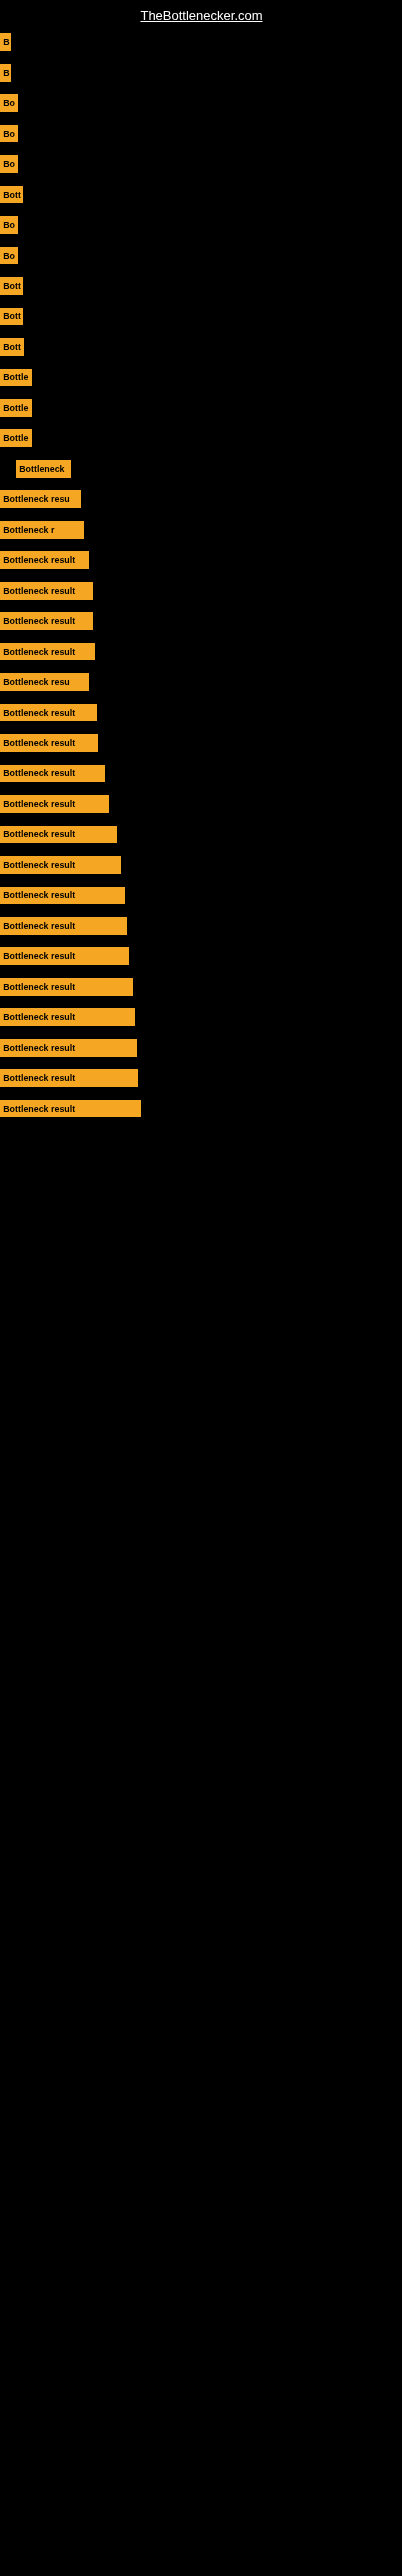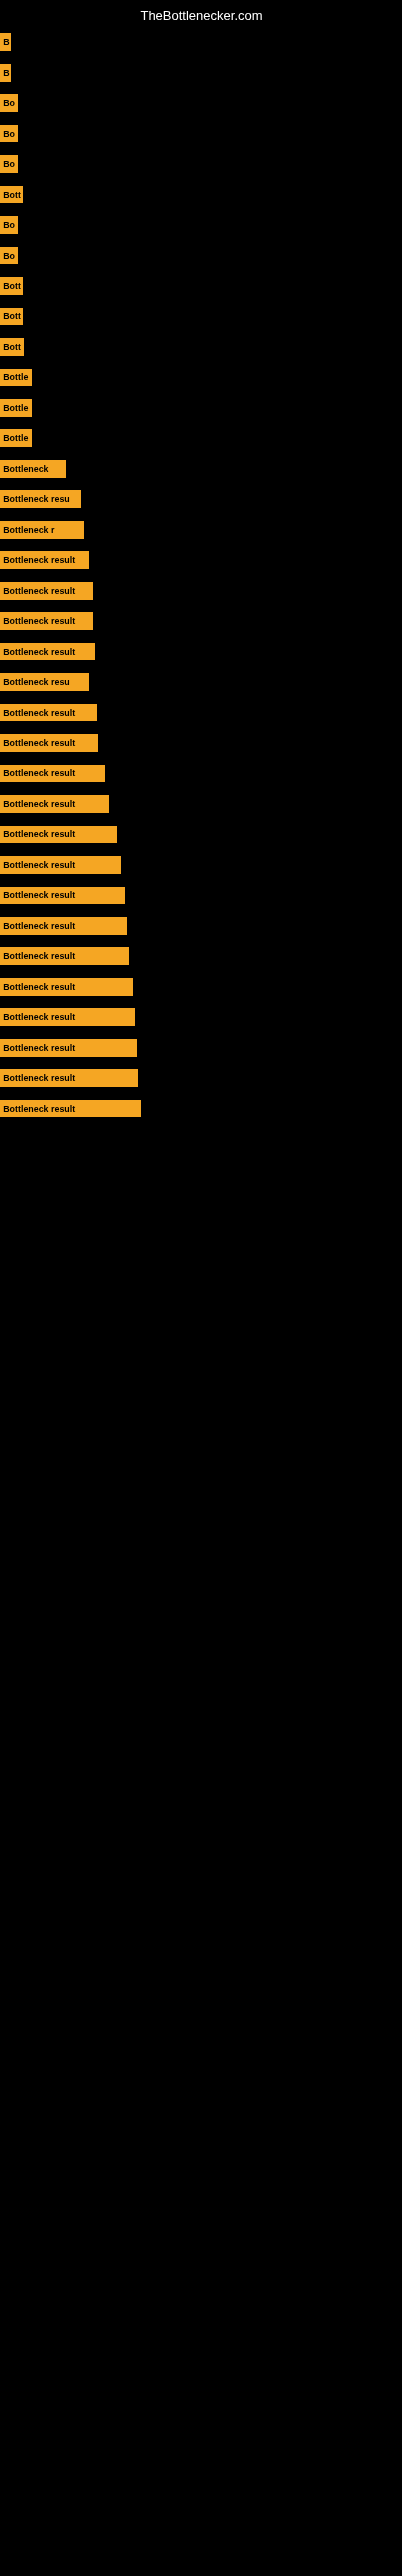--- a/index.html
+++ b/index.html
@@ -13,20 +13,21 @@
       min-height: 2576px;
       font-family: Arial, sans-serif;
       position: relative;
     }
     .site-title {
       color: #ffffff;
       font-size: 13px;
       text-align: center;
       padding: 8px 0 4px 0;
       font-weight: normal;
+      text-decoration: underline;
     }
     .bar-container {
       display: flex;
       align-items: center;
       margin-bottom: 0px;
       padding: 6.4px 0 6.4px 0;
     }
     .bar-label {
       color: #f5a623;
       background-color: #f5a623;
@@ -114,21 +115,21 @@
       <div class="bar-label" style="width: 32px;">
         <span>Bottle</span>
       </div>
     </div>
     <div class="bar-container">
       <div class="bar-label" style="width: 32px;">
         <span>Bottle</span>
       </div>
     </div>
     <div class="bar-container">
-      <div class="bar-label" style="width: 66px;">
+      <div class="bar-label" style="width: 55px; margin-left: 16px;">
         <span>Bottleneck</span>
       </div>
     </div>
     <div class="bar-container">
       <div class="bar-label" style="width: 81px;">
         <span>Bottleneck resu</span>
       </div>
     </div>
     <div class="bar-container">
       <div class="bar-label" style="width: 84px;">

